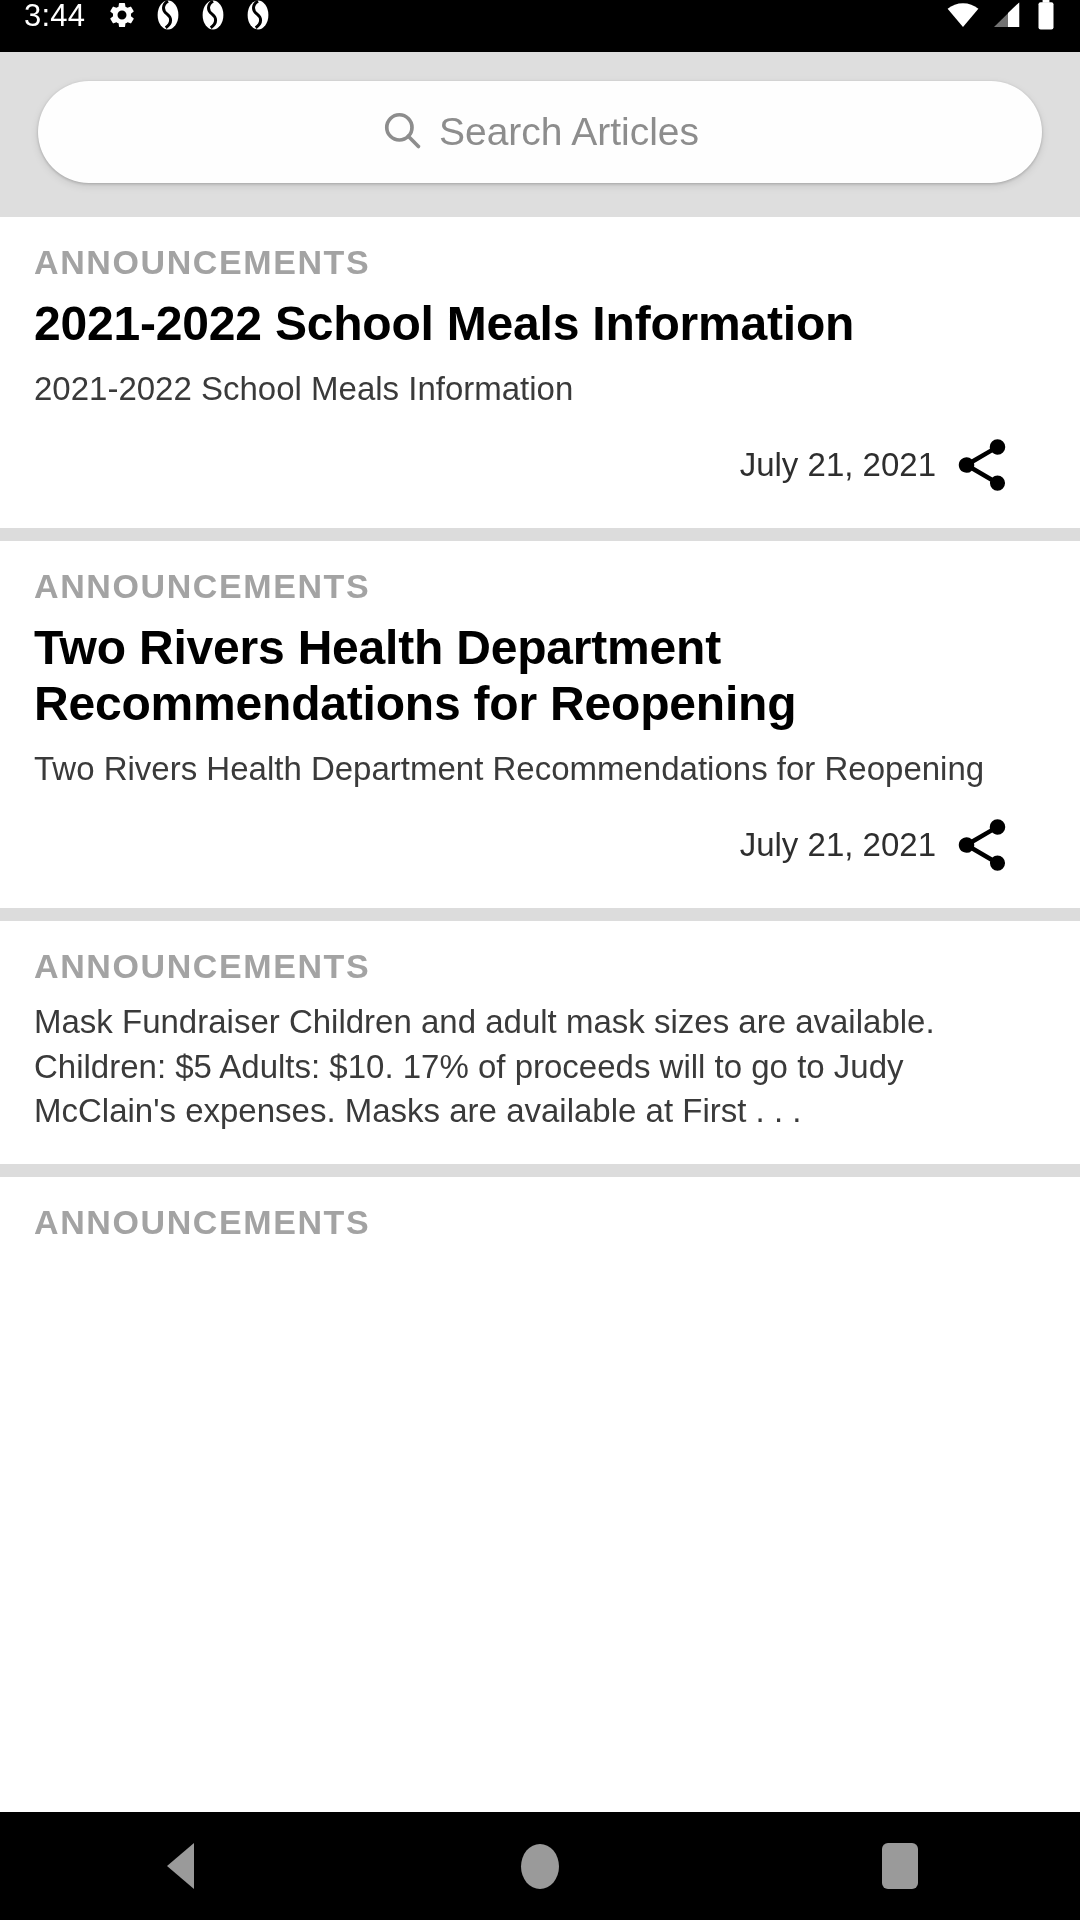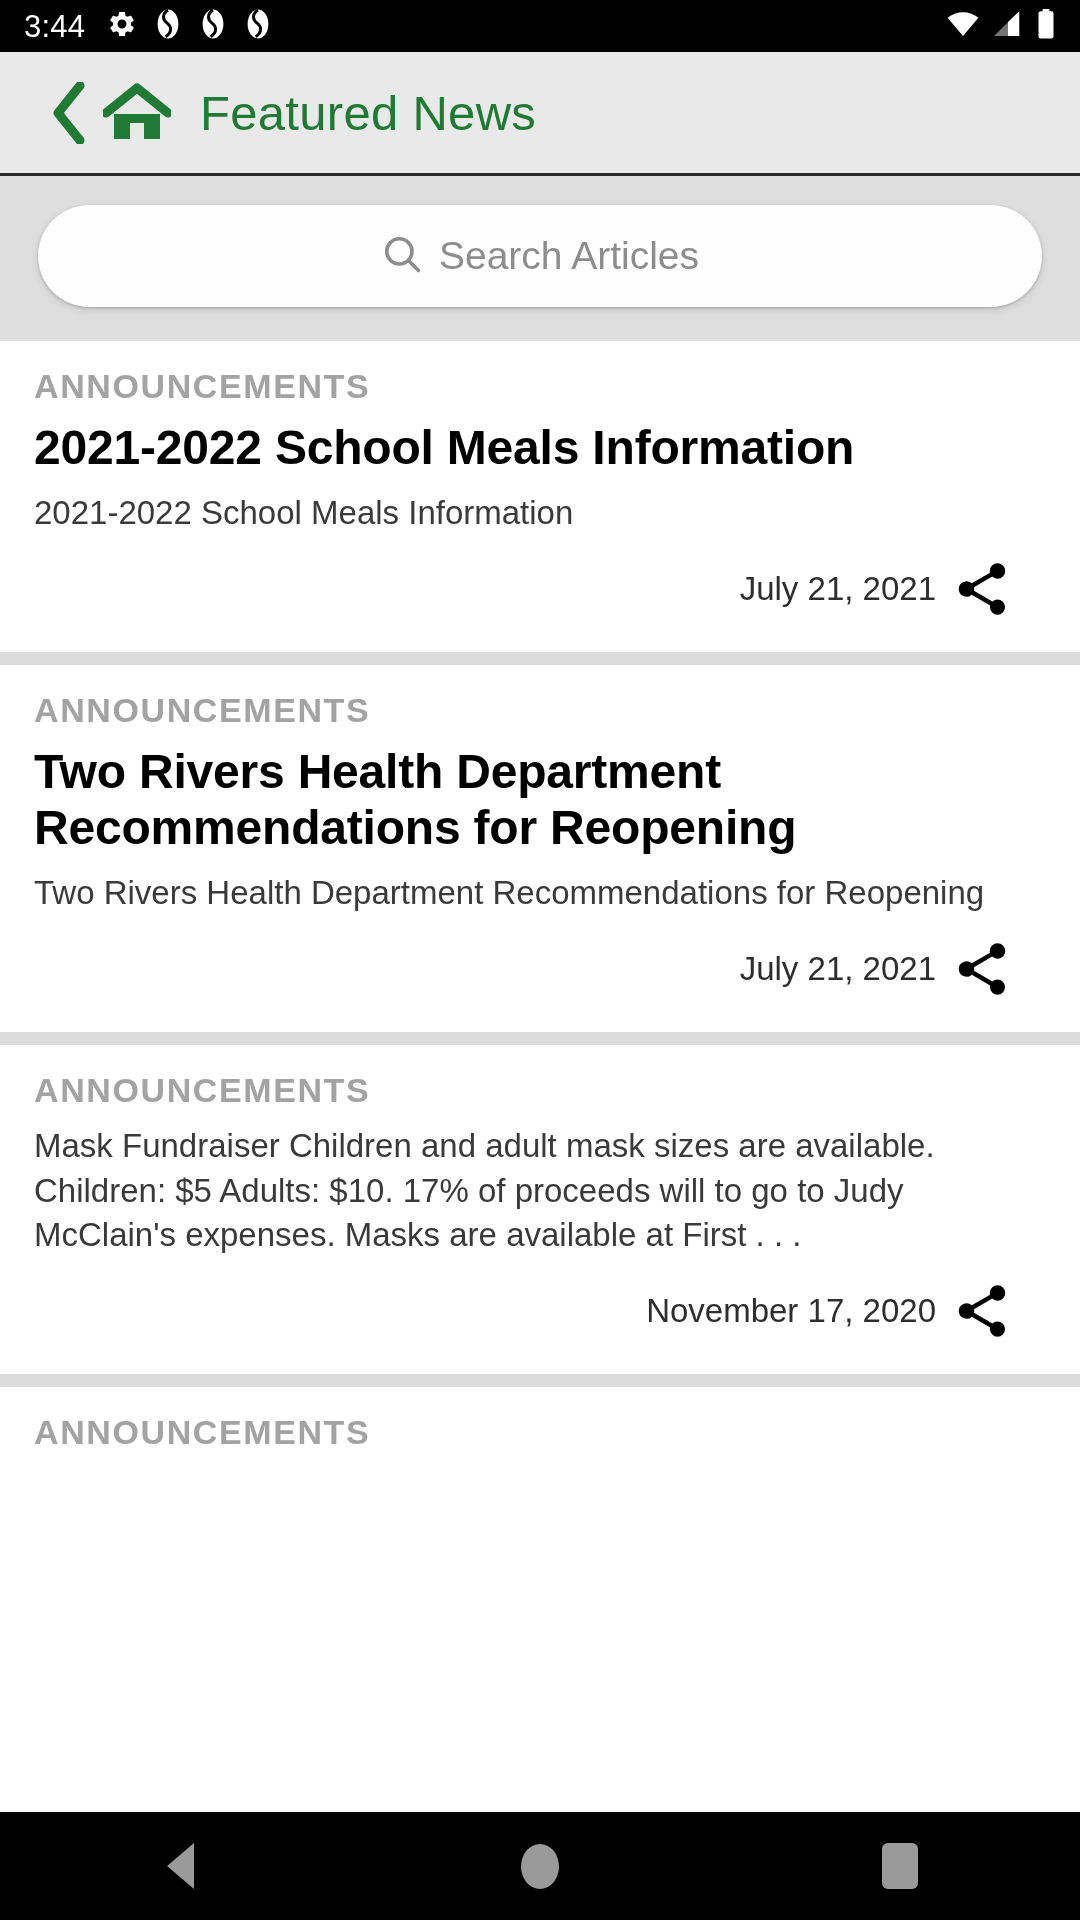--- a/index.html
+++ b/index.html
@@ -6,21 +6,21 @@
   html, body {
     width:1080px; height:1920px;
     background:#ffffff;
     font-family:"Liberation Sans", sans-serif;
     overflow:hidden;
   }
   #screen { position:relative; width:1080px; height:1920px; background:#fff; overflow:hidden; }
 
   
   .statusbar{
-    height:52px; background:#000; display:flex; align-items:center;
+    height:52px; background:#000; display:flex; align-items:flex-start;
     padding:0 24px; color:#fff;
   }
   .sb-time{ font-size:31px; font-weight:400; letter-spacing:.2px; line-height:1; }
   .sb-left-icons{ display:flex; align-items:center; gap:17px; margin-left:22px; }
   .sb-right{ margin-left:auto; display:flex; align-items:center; gap:12px; }
   .sb-ico{ display:block; }
 
   
   .header{
     height:124px; background:#e9e9e9; display:flex; align-items:center;
@@ -120,35 +120,20 @@
       </span>
       <span class="sb-ico">
         <svg width="20" height="30" viewBox="0 0 14 22">
             <rect x="4.5" y="0" width="5" height="2" fill="#fff"></rect>
             <rect x="1.5" y="1.6" width="11" height="20" rx="1.6" fill="#fff"></rect>
           </svg>
       </span>
     </span>
   </div>
 
-  <div class="header">
-    <span class="hdr-back">
-      <svg width="40" height="62" viewBox="0 0 20 34">
-          <path d="M16 2 4 17l12 15" stroke="#1f7a33" stroke-width="5" fill="none" stroke-linecap="round" stroke-linejoin="round"></path>
-        </svg>
-    </span>
-    <span class="hdr-home">
-      <svg width="68" height="60" viewBox="0 0 34 30">
-        <path d="M1.5 15 17 2.5 32.5 15" stroke="#1f7a33" stroke-width="4.6" fill="none" stroke-linecap="round" stroke-linejoin="round"></path>
-        <path d="M5.5 15.5V28h23V15.5" fill="#1f7a33"></path>
-        <rect x="13.5" y="20" width="7" height="8" fill="#e9e9e9"></rect>
-      </svg>
-    </span>
-    <span class="hdr-title">Featured News</span>
-  </div>
 
   <div class="searchzone">
     <div class="searchbar">
       <span>
         <svg width="42" height="42" viewBox="0 0 24 24">
             <circle cx="10.5" cy="10.5" r="7.2" stroke="#8d8d8d" stroke-width="2.1" fill="none"></circle>
             <line x1="15.6" y1="15.6" x2="21.4" y2="21.4" stroke="#8d8d8d" stroke-width="2.1" stroke-linecap="round"></line>
           </svg>
       </span>
       <span class="search-ph">Search Articles</span>
@@ -183,28 +168,20 @@
               <path fill="#000" d="M18 16.08c-.76 0-1.44.3-1.96.77L8.91 12.7c.05-.23.09-.46.09-.7s-.04-.47-.09-.7l7.05-4.11c.54.5 1.25.81 2.04.81a3 3 0 100-6 3 3 0 00-3 3c0 .24.04.47.09.7L8.04 9.81A3 3 0 003 12a3 3 0 005.04 2.19l7.12 4.16c-.05.21-.08.43-.08.65a2.92 2.92 0 102.92-2.92z"></path>
             </svg>
         </span>
       </div>
     </div>
     <div class="divider"></div>
 
     <div class="card">
       <div class="cat">ANNOUNCEMENTS</div>
       <div class="summary">Mask Fundraiser Children and adult mask sizes are available. Children: $5 Adults: $10. 17% of proceeds will to go to Judy McClain's expenses.  Masks are available at First . . .</div>
-      <div class="cardfoot">
-        <span class="date">November 17, 2020</span>
-        <span class="sharebtn">
-          <svg width="62" height="62" viewBox="0 0 24 24">
-              <path fill="#000" d="M18 16.08c-.76 0-1.44.3-1.96.77L8.91 12.7c.05-.23.09-.46.09-.7s-.04-.47-.09-.7l7.05-4.11c.54.5 1.25.81 2.04.81a3 3 0 100-6 3 3 0 00-3 3c0 .24.04.47.09.7L8.04 9.81A3 3 0 003 12a3 3 0 005.04 2.19l7.12 4.16c-.05.21-.08.43-.08.65a2.92 2.92 0 102.92-2.92z"></path>
-            </svg>
-        </span>
-      </div>
     </div>
     <div class="divider"></div>
 
     <div class="card">
       <div class="cat">ANNOUNCEMENTS</div>
       <div class="title"></div>
     </div>
 
   </div>
 

